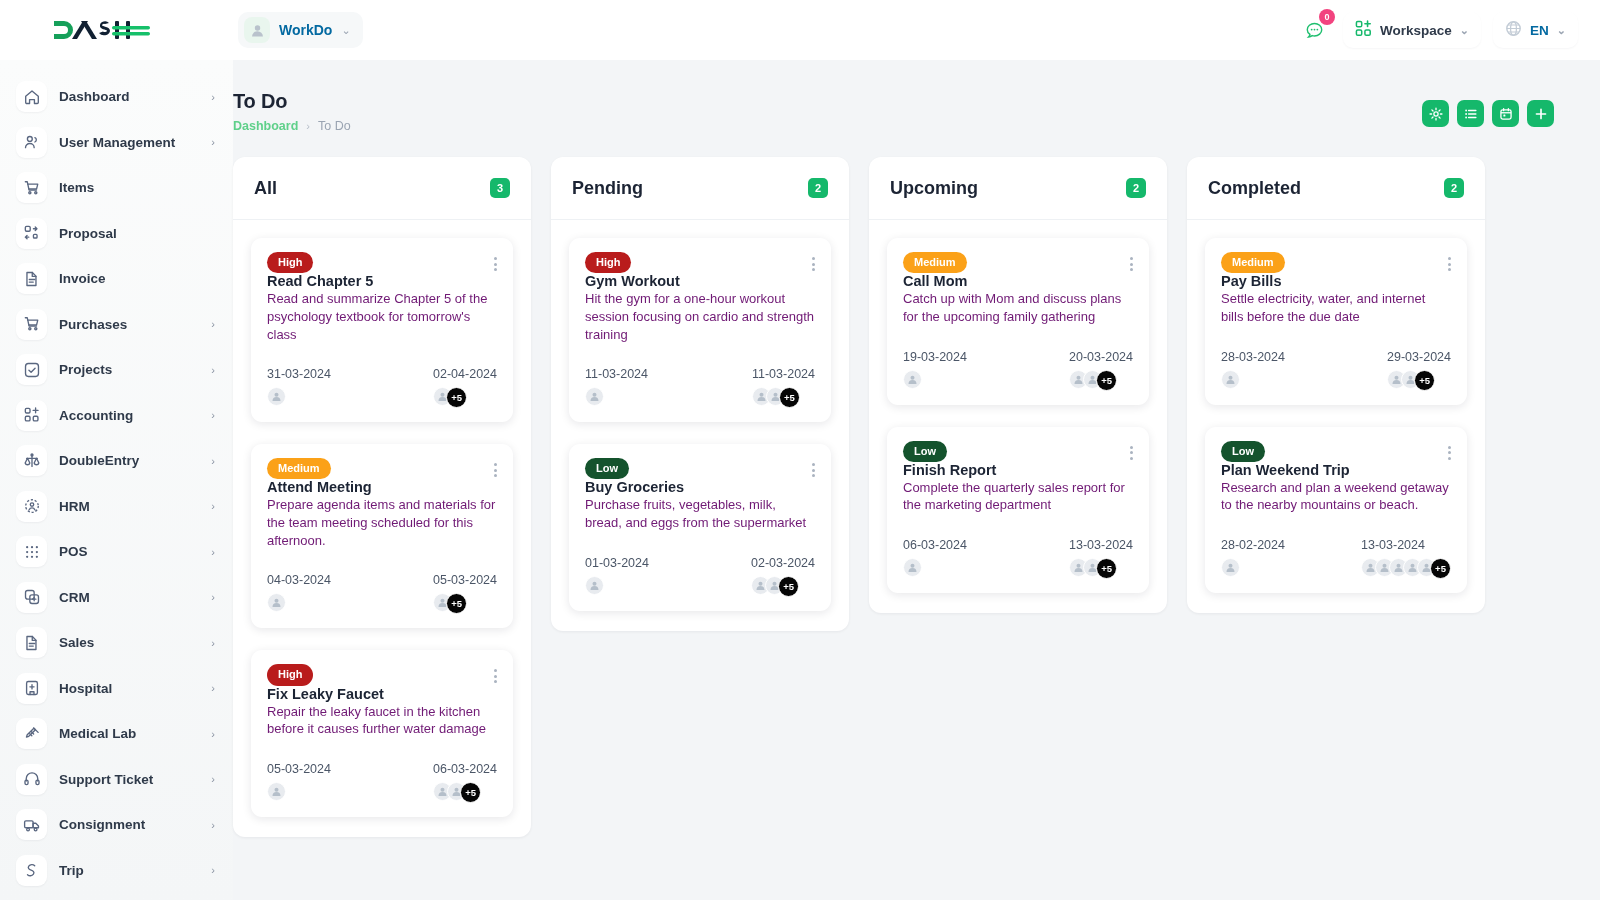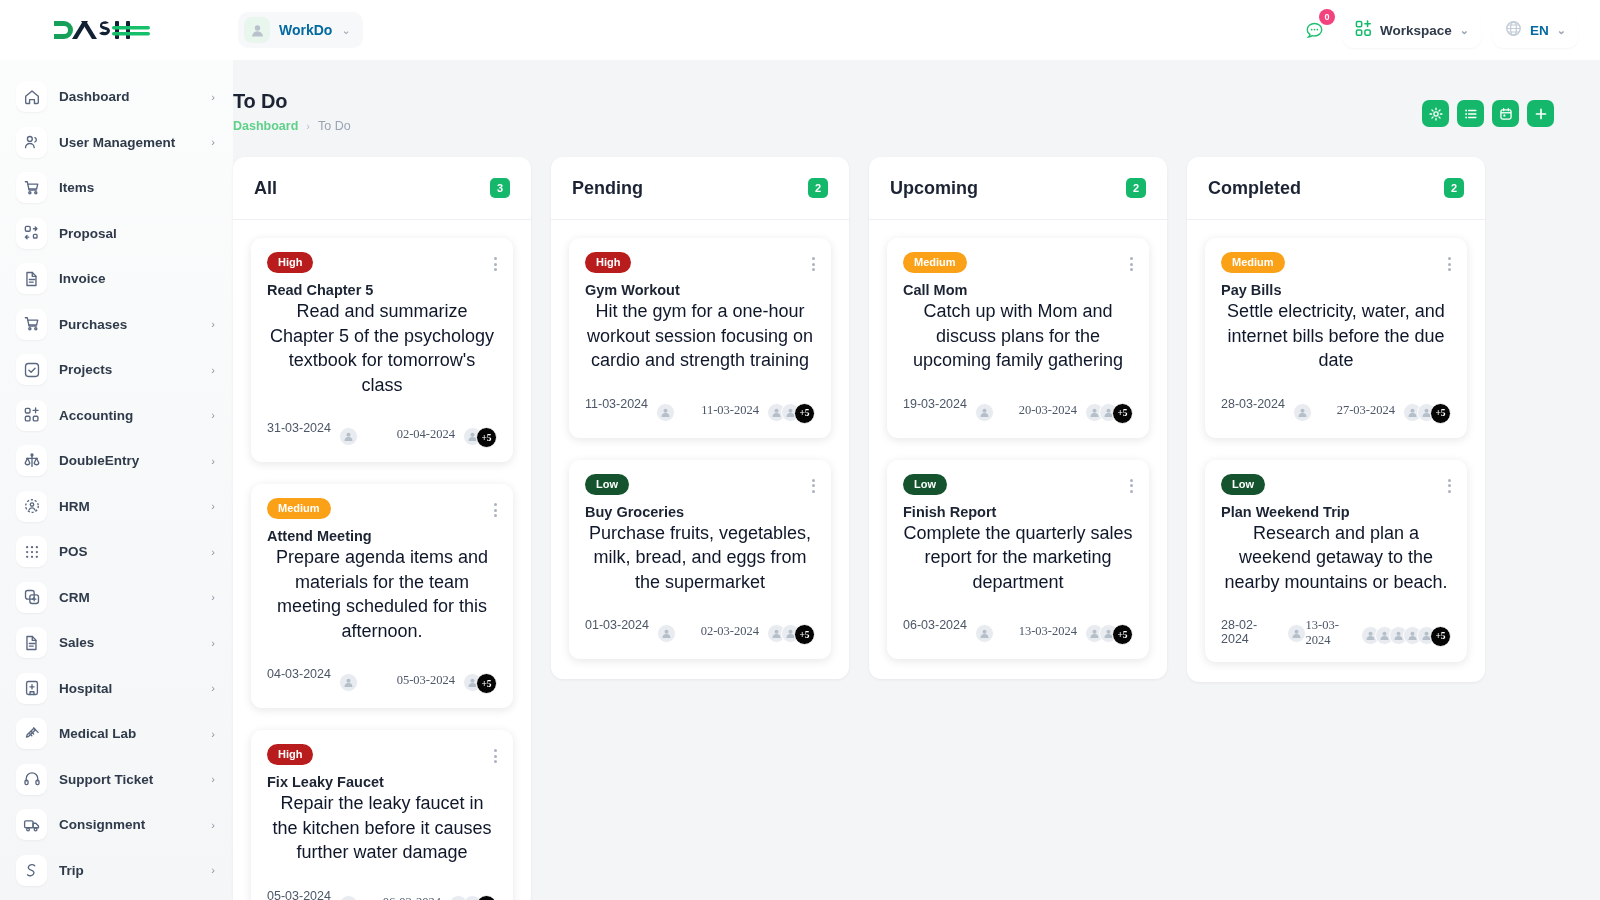--- a/index.html
+++ b/index.html
@@ -105,25 +105,25 @@
   .card-top { display: flex; align-items: flex-start; }
   .prio {
     border-radius: 20px; padding: 4px 11px; font-size: 11px;
     font-weight: 600; color: #fff; line-height: 1.2;
   }
   .prio.high { background: #b91c1c; }
   .prio.medium { background: #fba118; }
   .prio.low { background: #14532d; }
   .kebab { margin-left: auto; display: flex; flex-direction: column; gap: 2.5px; padding-top: 5px; }
   .kebab i { width: 3px; height: 3px; border-radius: 50%; background: #aab3c0; display: block; }
-  .card-title { font-size: 14.5px; font-weight: 700; margin-top: 9px; }
-  .card-desc { font-size: 18px; color: #0f172a; line-height: 1.36; margin-top: 1px; text-align: center; }
+  .card-title { font-size: 14.5px; font-weight: 700; margin-top: 0; }
+  .card-desc { font-size: 13px; color: #701a75; line-height: 1.36; margin-top: 1px; }
   .card-foot { margin-top: 24px; display: flex; justify-content: space-between; }
-  .foot-col { display: flex; flex-direction: row; gap: 8px; }
-  .foot-col.right { align-items: center; font-family: Liberation Serif, serif; }
+  .foot-col { display: flex; flex-direction: column; }
+  .foot-col.right { align-items: flex-start; }
   .f-date { font-size: 12.5px; color: #4b5costs; color: #4b5667; }
   .f-avs { display: flex; margin-top: 6px; }
   .av {
     width: 19px; height: 19px; border-radius: 50%; background: #e8ebef;
     display: flex; align-items: center; justify-content: center;
     border: 1.5px solid #fff; margin-left: -5px;
   }
   .av:first-child { margin-left: 0; }
   .av-more {
     width: 21px; height: 21px; border-radius: 50%; background: #060606;
@@ -786,21 +786,21 @@
             <span class="f-avs">
                   <span class="av">
                     <svg width="11" height="11" viewBox="0 0 16 16">
                       <circle cx="8" cy="5.3" r="2.9" fill="#b5bfca"></circle>
                       <path d="M2.2 14.5a5.8 5.8 0 0 1 11.6 0Z" fill="#b5bfca"></path>
                     </svg>
                   </span>
                 </span>
           </div>
           <div class="foot-col right">
-            <span class="f-date">27-03-2024</span>
+            <span class="f-date">29-03-2024</span>
             <span class="f-avs">
                   <span class="av">
                     <svg width="11" height="11" viewBox="0 0 16 16">
                       <circle cx="8" cy="5.3" r="2.9" fill="#b5bfca"></circle>
                       <path d="M2.2 14.5a5.8 5.8 0 0 1 11.6 0Z" fill="#b5bfca"></path>
                     </svg>
                   </span>
                   <span class="av">
                     <svg width="11" height="11" viewBox="0 0 16 16">
                       <circle cx="8" cy="5.3" r="2.9" fill="#b5bfca"></circle>

